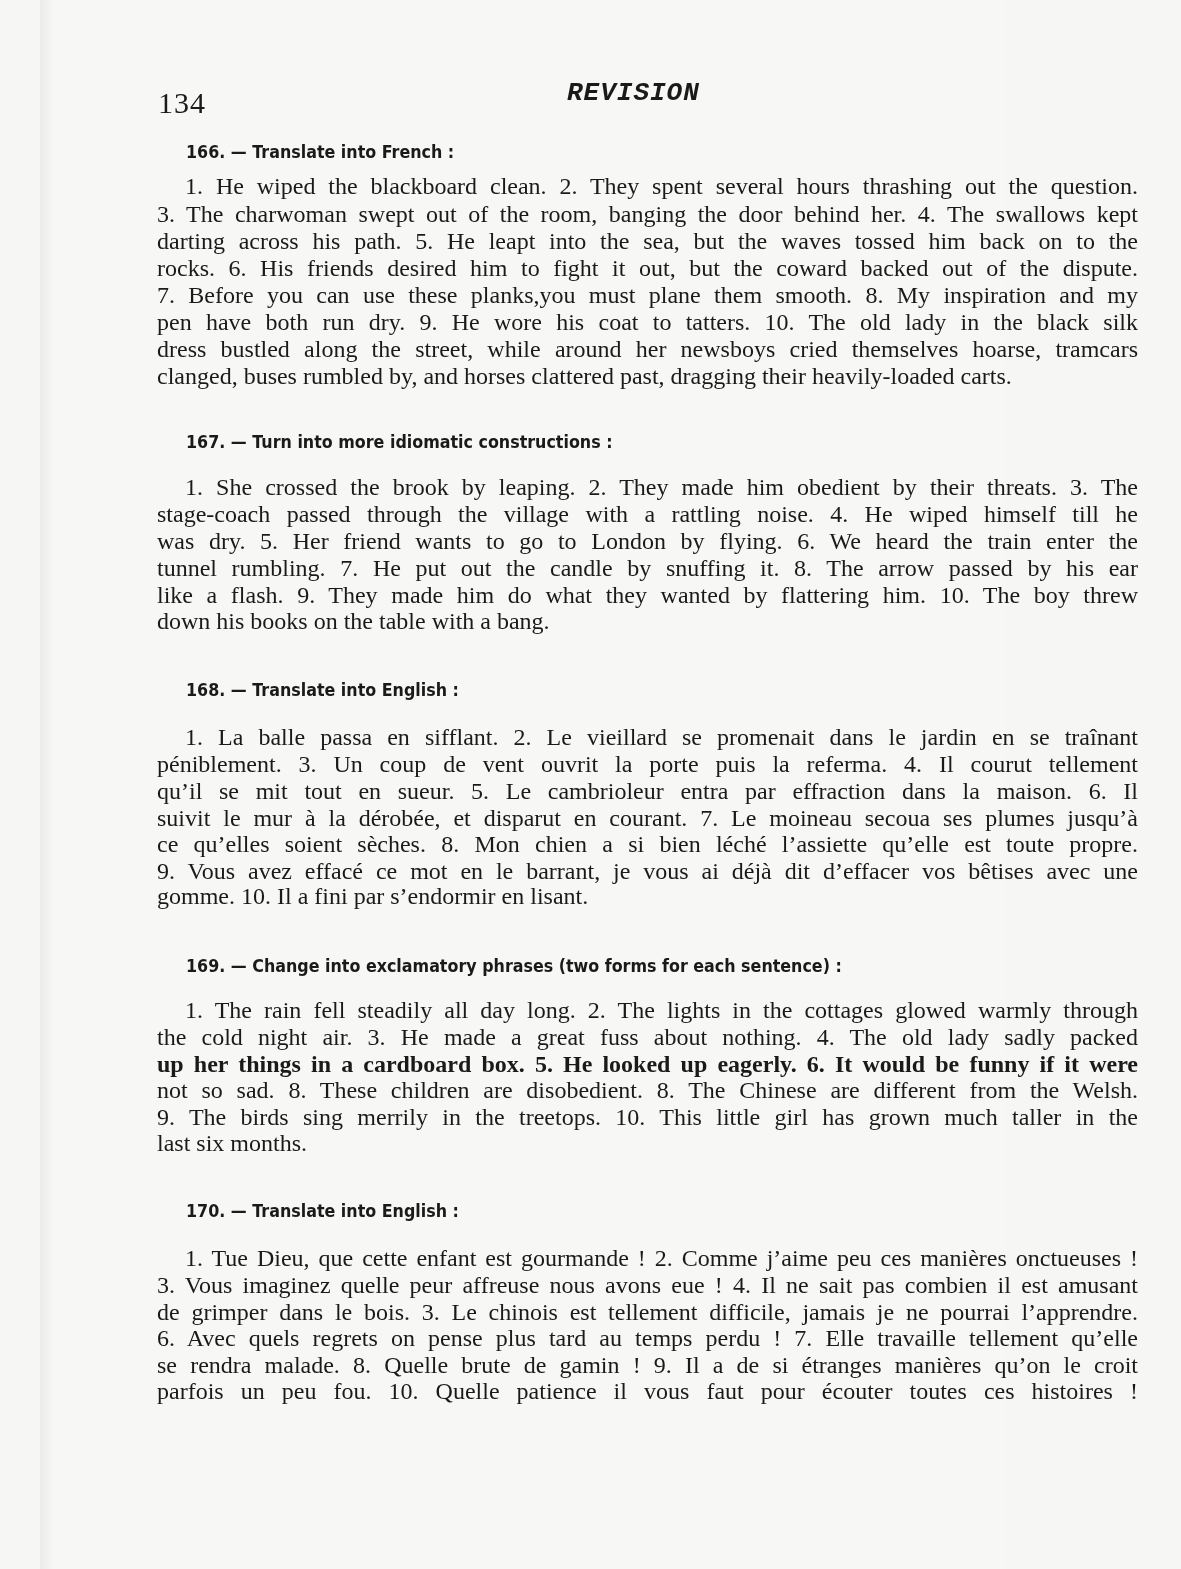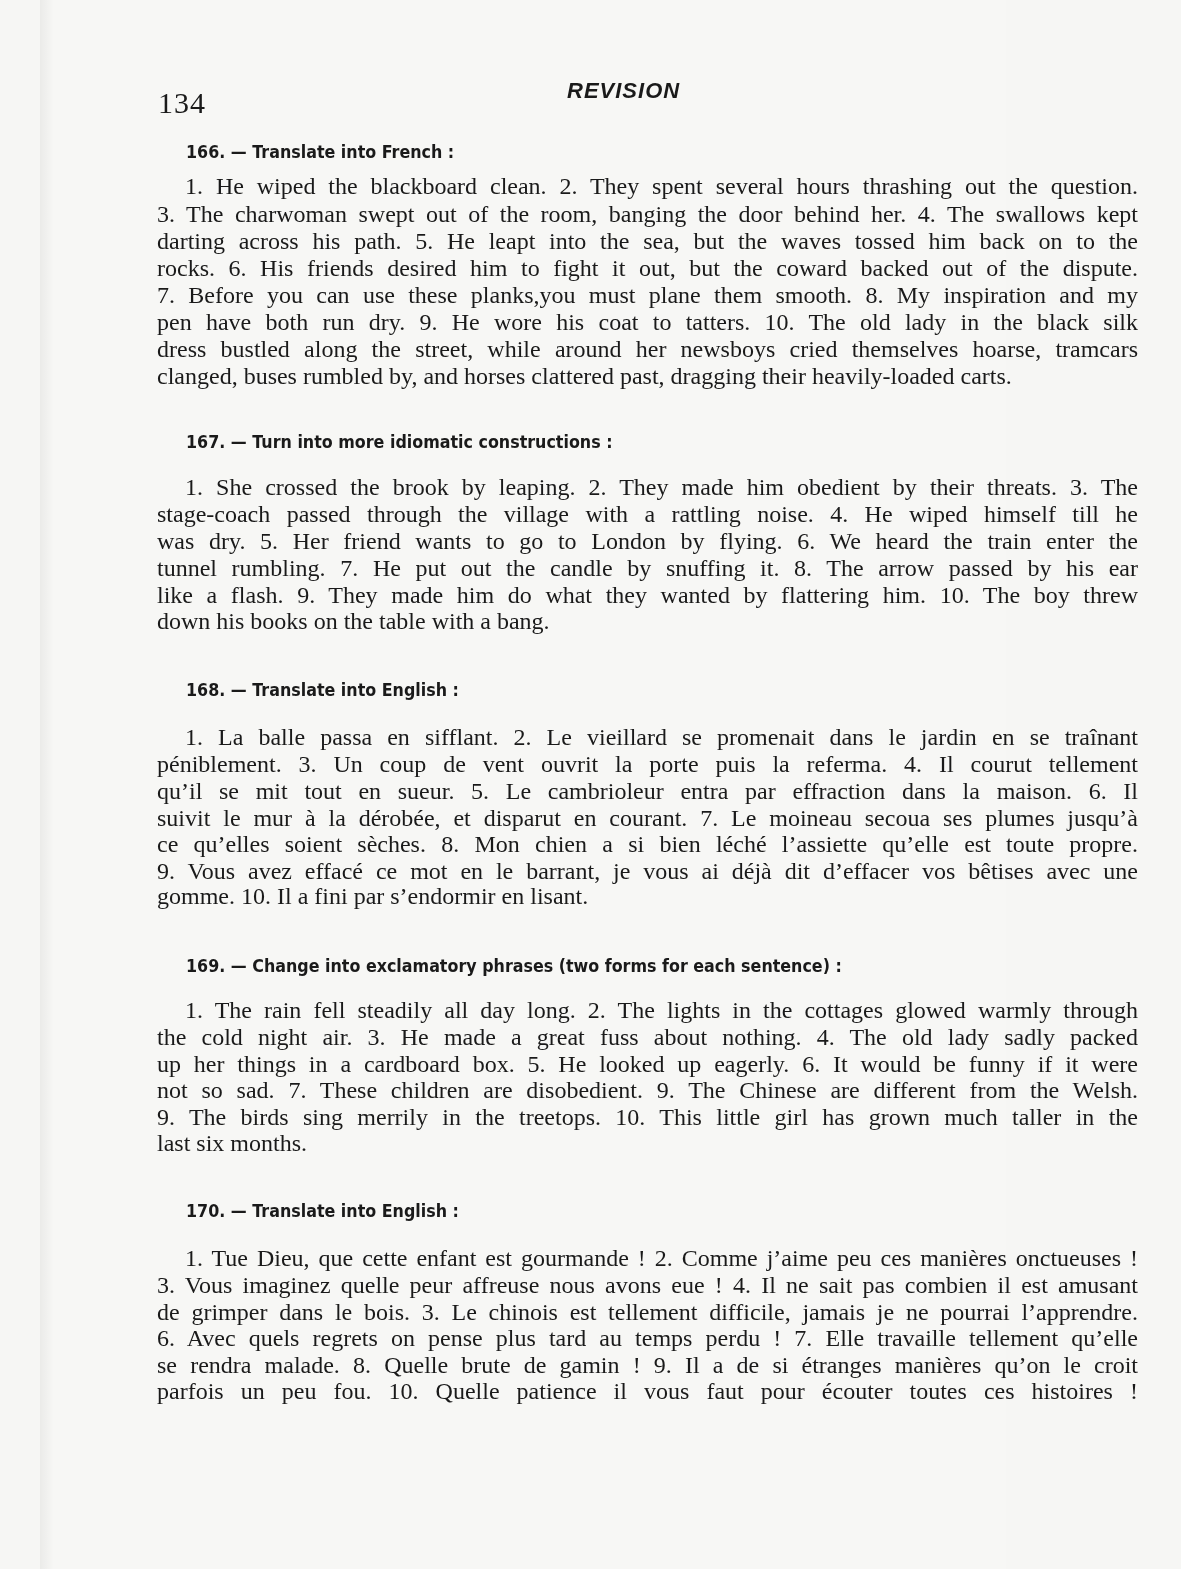--- a/index.html
+++ b/index.html
@@ -30,24 +30,24 @@
       top: 86px;
       font-family: "Liberation Serif", serif;
       font-size: 30px;
       letter-spacing: 1px;
       color: #1a1a1a;
     }
     .running-head {
       position: absolute;
       left: 527px;
       top: 78px;
-      font-family: Liberation Sans, sans-serif;
+      font-family: Liberation Mono, monospace;
       font-style: italic;
       font-weight: bold;
-      font-size: 22px;
+      font-size: 26px;
       letter-spacing: 1px;
       color: #1a1a1a;
     }
     .exercise-title {
       position: absolute;
       left: 146px;
       font-family: "DejaVu Sans", sans-serif;
       font-weight: bold;
       font-size: 18.5px;
       transform: scaleX(0.86);
@@ -108,22 +108,22 @@
     <div class="line" style="top:805px;">suivit le mur à la dérobée, et disparut en courant.  7. Le moineau secoua ses plumes jusqu’à</div>
     <div class="line" style="top:831px;">ce qu’elles soient sèches.  8. Mon chien a si bien léché l’assiette qu’elle est toute propre.</div>
     <div class="line" style="top:858px;">9. Vous avez effacé ce mot en le barrant, je vous ai déjà dit d’effacer vos bêtises avec une</div>
     <div class="line last" style="top:883px;">gomme.  10. Il a fini par s’endormir en lisant.</div>
   </div>
 
   <div>
     <div class="exercise-title" style="top:955px;">169. — Change into exclamatory phrases (two forms for each sentence) :</div>
     <div class="line indent" style="top:997px;">1. The rain fell steadily all day long.  2. The lights in the cottages glowed warmly through</div>
     <div class="line" style="top:1024px;">the cold night air.  3. He made a great fuss about nothing.  4. The old lady sadly packed</div>
-    <div class="line" style="top:1051px;">up her things in a cardboard box.  5. He looked up eagerly.  6. It would be funny if it were</div>
-    <div class="line" style="top:1077px;">not so sad.  7. These children are disobedient.  9. The Chinese are different from the Welsh.</div>
+    <div class="line" style="top:1051px;font-weight:bold;">up her things in a cardboard box.  5. He looked up eagerly.  6. It would be funny if it were</div>
+    <div class="line" style="top:1077px;">not so sad.  8. These children are disobedient.  8. The Chinese are different from the Welsh.</div>
     <div class="line" style="top:1104px;">9. The birds sing merrily in the treetops.  10. This little girl has grown much taller in the</div>
     <div class="line last" style="top:1130px;">last six months.</div>
   </div>
 
   <div>
     <div class="exercise-title" style="top:1200px;">170. — Translate into English :</div>
     <div class="line indent" style="top:1245px;">1. Tue Dieu, que cette enfant est gourmande !  2. Comme j’aime peu ces manières onctueuses !</div>
     <div class="line" style="top:1272px;">3. Vous imaginez quelle peur affreuse nous avons eue !  4. Il ne sait pas combien il est amusant</div>
     <div class="line" style="top:1299px;">de grimper dans le bois.  3. Le chinois est tellement difficile, jamais je ne pourrai l’apprendre.</div>
     <div class="line" style="top:1325px;">6. Avec quels regrets on pense plus tard au temps perdu !  7. Elle travaille tellement qu’elle</div>

